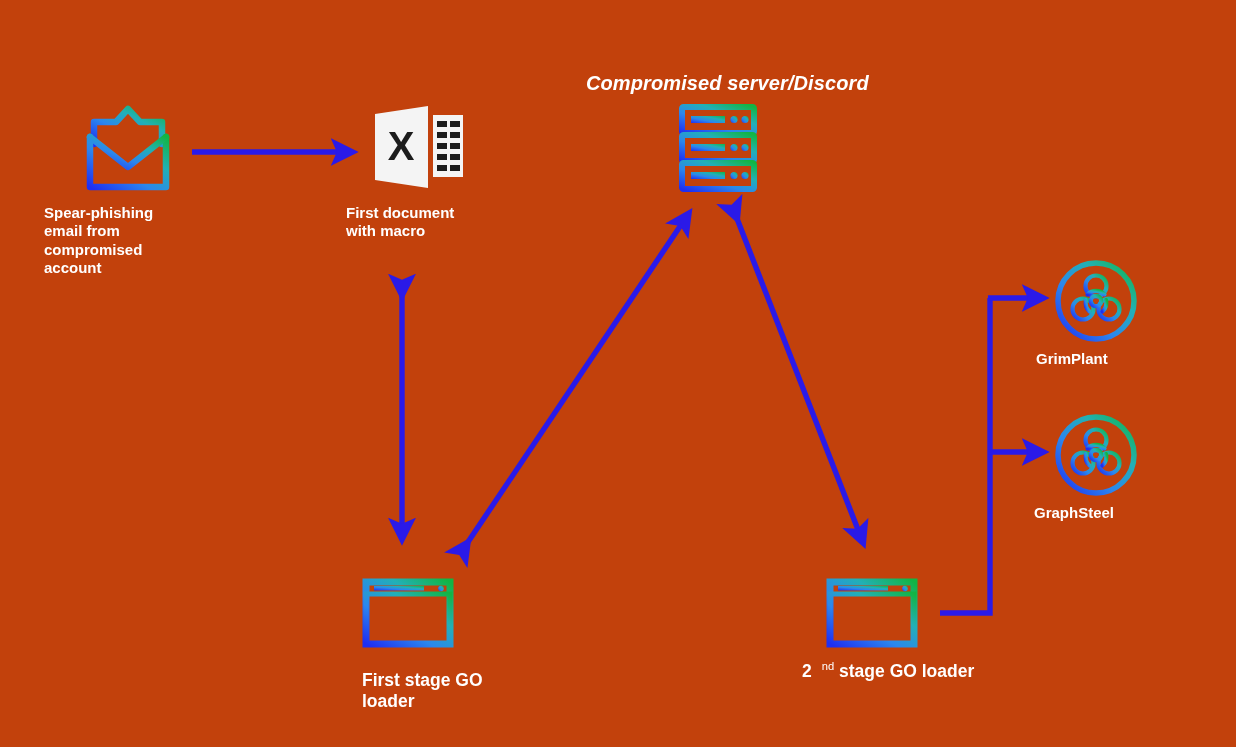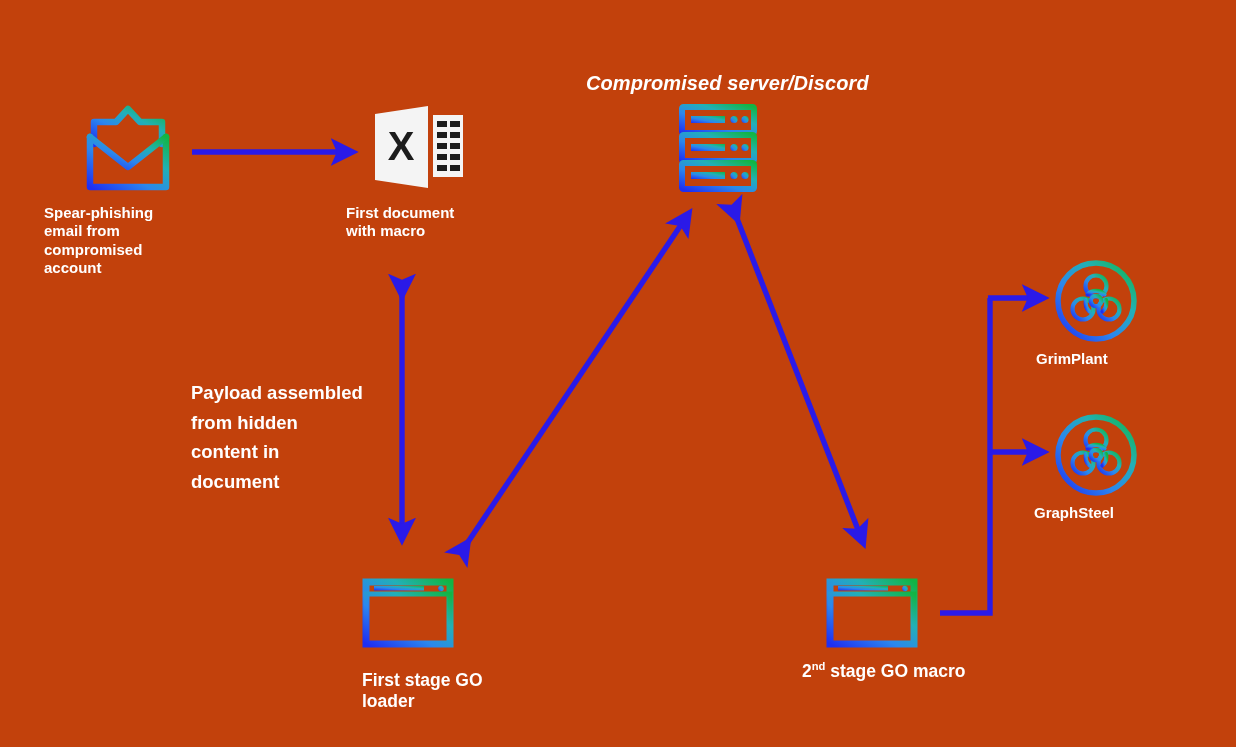--- a/index.html
+++ b/index.html
@@ -61,21 +61,22 @@
     font-size: 18.5px;
     line-height: 1.6;
     white-space: pre-line;
   }
 
   .icon-wrap { position: absolute; }
 
   sup.ord {
     font-size: .64em;
     vertical-align: super;
-    font-weight: bold;
+    font-weight: normal;
+    margin-left: 10px;
   }
 </style>
 </head>
 <body>
 
 <div id="stage">
 
   <svg id="edges" viewBox="0 0 1236 747">
     <defs>
       <marker id="ah" markerWidth="5.2" markerHeight="5.2" refX="3.4" refY="2.6" orient="auto" markerUnits="strokeWidth">
@@ -187,24 +188,20 @@
           <circle cx="67" cy="15.5" r="3.6" fill="url(#bg1)"></circle>
           <circle cx="56" cy="43.5" r="3.6" fill="url(#bg1)"></circle>
           <circle cx="67" cy="43.5" r="3.6" fill="url(#bg1)"></circle>
           <circle cx="56" cy="71.5" r="3.6" fill="url(#bg1)"></circle>
           <circle cx="67" cy="71.5" r="3.6" fill="url(#bg1)"></circle>
         </g>
       </svg>
     </div>
   </div>
 
-  <div class="body-text" style="left:191px; top:378px; width:230px;">Payload assembled
-from hidden
-content in
-document</div>
 
   <div class="node" style="left:362px; top:578px; width:200px;">
     <div class="icon-wrap" style="left:0; top:0; width:92px; height:70px;">
       <svg viewBox="0 0 92 70" width="92" height="70">
         <rect x="4" y="4" width="84" height="62" fill="none" stroke="url(#bg1)" stroke-width="7"></rect>
         <rect x="4" y="16" width="84" height="50" fill="none" stroke="url(#bg1)" stroke-width="5"></rect>
         <rect x="12" y="8" width="50" height="4.5" fill="url(#bg1)"></rect>
         <circle cx="79" cy="10.5" r="2.8" fill="url(#bg1)"></circle>
       </svg>
     </div>
@@ -214,21 +211,21 @@
 
   <div class="node" style="left:826px; top:578px; width:260px;">
     <div class="icon-wrap" style="left:0; top:0; width:92px; height:70px;">
       <svg viewBox="0 0 92 70" width="92" height="70">
         <rect x="4" y="4" width="84" height="62" fill="none" stroke="url(#bg1)" stroke-width="7"></rect>
         <rect x="4" y="16" width="84" height="50" fill="none" stroke="url(#bg1)" stroke-width="5"></rect>
         <rect x="12" y="8" width="50" height="4.5" fill="url(#bg1)"></rect>
         <circle cx="79" cy="10.5" r="2.8" fill="url(#bg1)"></circle>
       </svg>
     </div>
-    <div class="node-label lbl-17" style="position:absolute; left:-24px; top:82px; width:250px; white-space:nowrap;"><span>2</span><sup class="ord">nd</sup><span> stage GO macro</span></div>
+    <div class="node-label lbl-17" style="position:absolute; left:-24px; top:82px; width:250px; white-space:nowrap;"><span>2</span><sup class="ord">nd</sup><span> stage GO loader</span></div>
   </div>
 
   <div class="node" style="left:1048px; top:258px; width:170px;">
     <div class="icon-wrap" style="left:5px; top:0; width:86px; height:86px;">
       <svg viewBox="0 0 86 86" width="86" height="86">
         <circle cx="43" cy="43" r="38" fill="none" stroke="url(#bg1)" stroke-width="5.5"></circle>
         <g fill="none" stroke="url(#bg1)" stroke-width="4.2" stroke-linecap="round">
 
           <circle cx="43" cy="28" r="10.5"></circle>
           <circle cx="30" cy="51" r="10.5"></circle>

